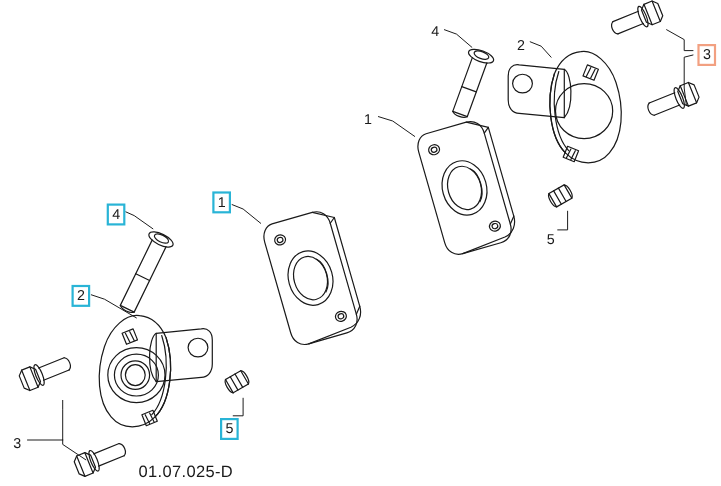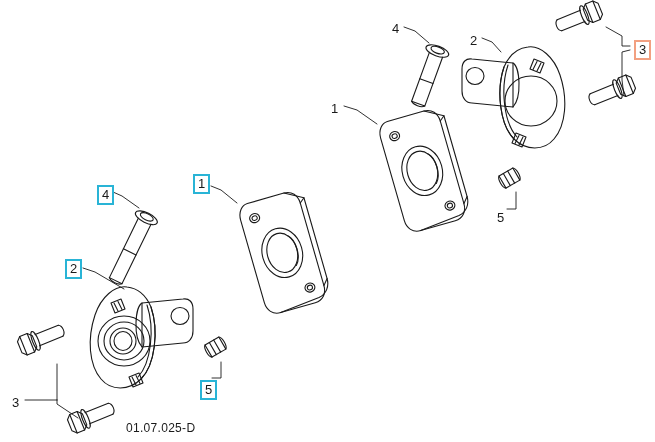--- a/index.html
+++ b/index.html
@@ -37,21 +37,21 @@
     background: #ffffff;
   }
   .lbl.boxed-alt {
     border: 2px solid #f2a081;
     padding: 1px 3px 2px 3px;
     background: #ffffff;
   }
   .caption {
     position: absolute;
     font-family: "Liberation Sans", sans-serif;
-    font-size: 12px;
+    font-size: 15px;
     color: #1a1a1a;
     letter-spacing: 0.3px;
     white-space: nowrap;
   }
 </style>
 </head>
 <body>
 
 <div id="page">
 

